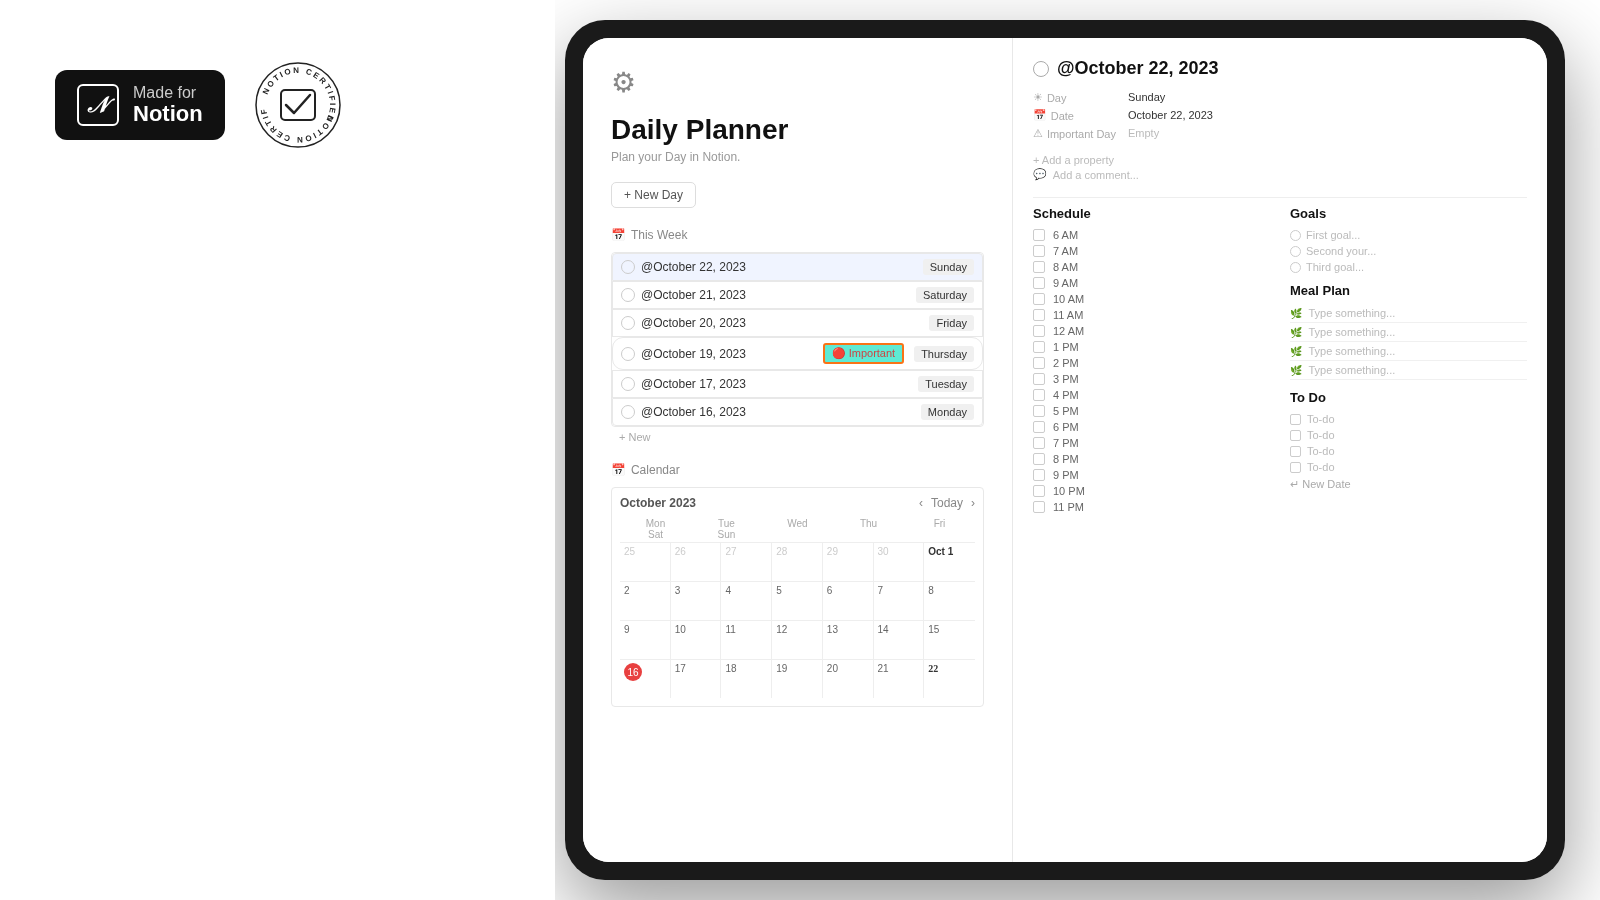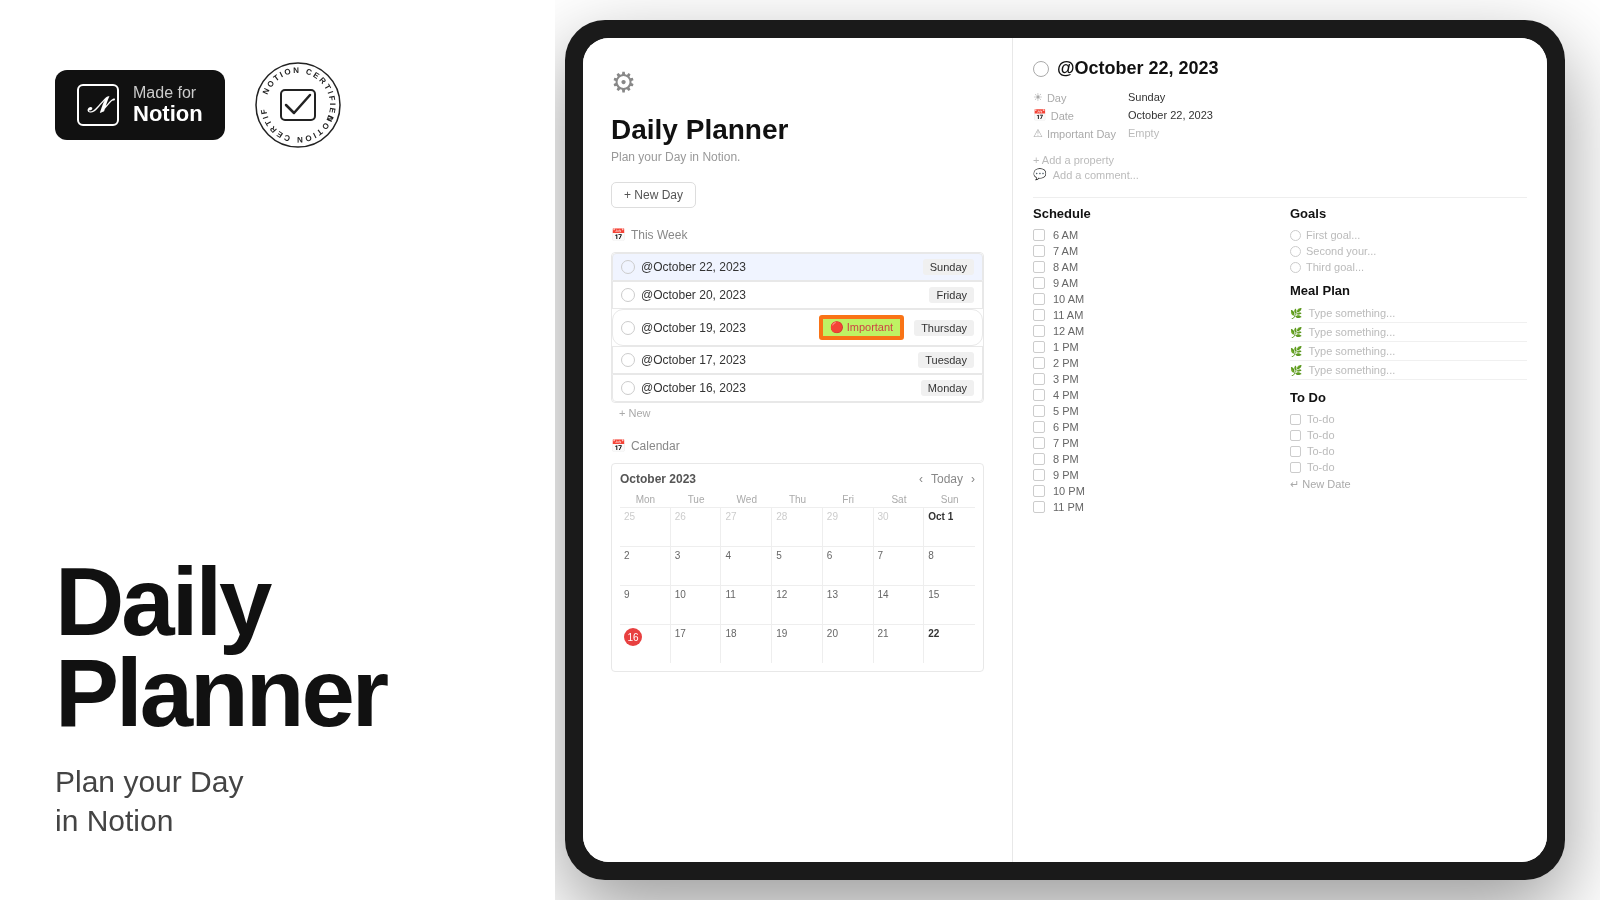--- a/index.html
+++ b/index.html
@@ -245,23 +245,23 @@
     .row-tag {
       padding: 2px 7px;
       border-radius: 3px;
       font-size: 11px;
       color: #333;
       background: #f0f0f0;
     }
 
     .row-tag.sunday { background: #f0f0f0; }
     .row-tag.important {
-      background: #bef264;
+      background: #5eead4;
       color: #c44;
-      border: 4px solid #f97316;
+      border: 2px solid #f97316;
       margin-right: 4px;
     }
 
     .add-new {
       font-size: 11px;
       color: #aaa;
       padding: 4px 8px;
       display: flex;
       align-items: center;
       gap: 4px;
@@ -283,21 +283,21 @@
 
     .cal-nav {
       display: flex;
       align-items: center;
       gap: 8px;
       color: #888;
     }
 
     .cal-days-header {
       display: grid;
-      grid-template-columns: repeat(7, 1fr);
+      grid-template-columns: repeat(5, 1fr);
       font-size: 10px;
       color: #aaa;
       text-align: center;
       margin-bottom: 2px;
     }
 
     .cal-week {
       display: grid;
       grid-template-columns: repeat(7, 1fr);
       border-top: 1px solid #eee;
@@ -520,30 +520,20 @@
         <text font-size="8" font-family="sans-serif" fill="#222" letter-spacing="2" font-weight="600">
           <textPath href="#topCircle" startOffset="55%">NOTION CERTIFIED</textPath>
         </text>
 
         <rect x="28" y="30" width="34" height="30" rx="4" fill="none" stroke="#222" stroke-width="2"></rect>
         <polyline points="33,45 41,53 57,35" fill="none" stroke="#222" stroke-width="2.5" stroke-linecap="round" stroke-linejoin="round"></polyline>
       </svg>
     </div>
   </div>
 
-  <div class="main-headline">
-    <div class="headline-title">
-      <span>Daily</span><br>
-      <span>Planner</span>
-    </div>
-    <div class="headline-subtitle">
-      <span style="white-space:pre-line">Plan your Day
-in Notion</span>
-    </div>
-  </div>
 </div>
 
 <div class="right-section">
   <div class="tablet-wrapper">
     <div class="tablet-frame">
       <div class="tablet-screen">
 
         <div class="notion-left-panel">
           
           <div class="notion-icon">⚙</div>
@@ -560,20 +550,25 @@
             <span>📅</span>
             <span>This Week</span>
           </div>
 
           
           <div style="border:1px solid #e8e8e8; border-radius:4px; overflow:hidden; font-size:12px;">
             <div class="week-row" style="background:#f0f4ff; border-bottom:1px solid #e8e8e8;">
               <div class="row-check"></div>
               <span class="row-date">@October 22, 2023</span>
               <span class="row-tag sunday">Sunday</span>
+            </div>
+            <div class="week-row" style="border-bottom:1px solid #e8e8e8;">
+              <div class="row-check"></div>
+              <span class="row-date">@October 21, 2023</span>
+              <span class="row-tag">Saturday</span>
             </div>
             <div class="week-row" style="border-bottom:1px solid #e8e8e8;">
               <div class="row-check"></div>
               <span class="row-date">@October 20, 2023</span>
               <span class="row-tag" style="background:#f0f0f0;">Friday</span>
             </div>
             <div class="week-row" style="border-bottom:1px solid #e8e8e8;border-radius:11px;">
               <div class="row-check"></div>
               <span class="row-date">@October 19, 2023</span>
               <span class="row-tag important">🔴 Important</span>
@@ -654,21 +649,21 @@
 
               <div class="cal-week">
                 <div class="cal-cell today-cell">
                   <div class="cal-date-num">16</div>
                 </div>
                 <div class="cal-cell"><span>17</span></div>
                 <div class="cal-cell"><span>18</span></div>
                 <div class="cal-cell"><span>19</span></div>
                 <div class="cal-cell"><span>20</span></div>
                 <div class="cal-cell"><span>21</span></div>
-                <div class="cal-cell" style="font-weight:600; color:#333;"><span>22</span></div>
+                <div class="cal-cell" style="font-weight:600; color:#333;font-family:Liberation Serif, serif;"><span>22</span></div>
               </div>
             </div>
           </div>
         </div>
 
         <div class="notion-right-panel">
 
           <div class="detail-title">
             <div class="detail-circle"></div>
             <span>@October 22, 2023</span>

